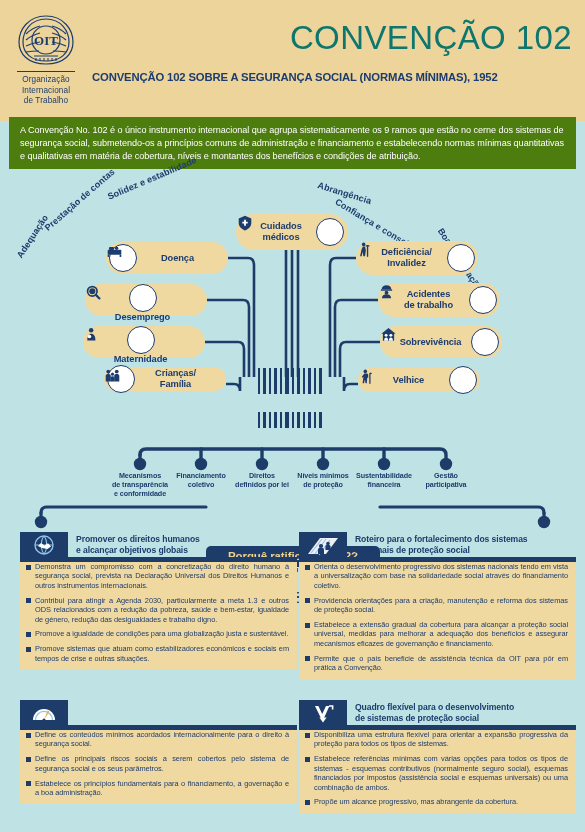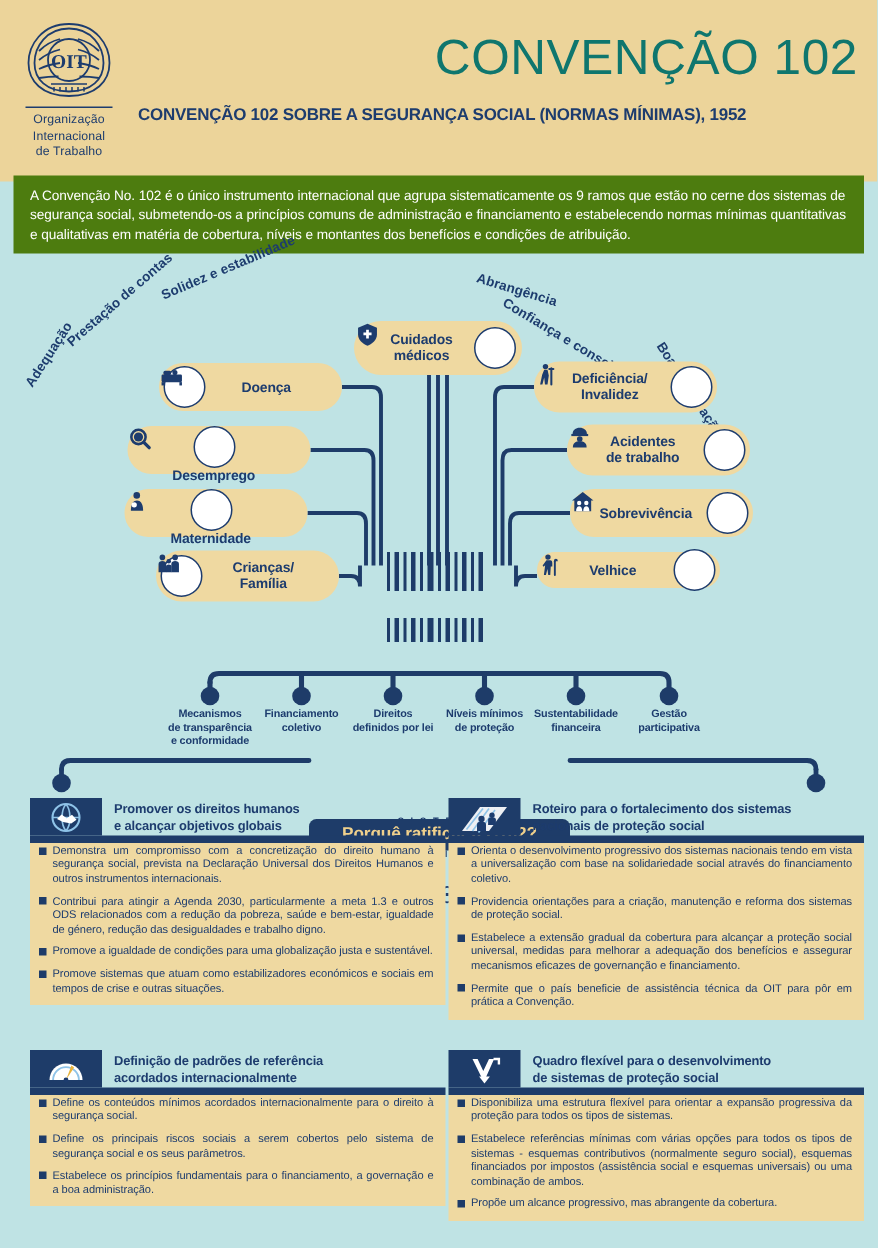--- a/index.html
+++ b/index.html
@@ -260,21 +260,21 @@
       <div class="ico">
         <svg viewBox="0 0 20 20" width="17" height="17">
           <circle cx="9.6" cy="5" r="2.6" fill="#1d3c6e"></circle>
           <path d="M5 17 C5 11.5 7 9 9.8 9 C12.6 9 14.6 11.5 14.6 17 Z" fill="#1d3c6e"></path>
           <circle cx="7.6" cy="12.4" r="2.1" fill="#ffffff"></circle>
         </svg>
       </div>
       <div class="lbl">Maternidade</div>
     </div>
 
-    <div class="node" style="left:104px;top:195px;width:122px;height:34px;padding:0 10px 0 3px;">
+    <div class="node" style="left:104px;top:195px;width:122px;height:24px;padding:0 10px 0 3px;">
       <div class="ico">
         <svg viewBox="0 0 20 20" width="17" height="17">
           <circle cx="5" cy="5.4" r="2.2" fill="#1d3c6e"></circle>
           <circle cx="15" cy="5.4" r="2.2" fill="#1d3c6e"></circle>
           <circle cx="10" cy="8.4" r="1.8" fill="#1d3c6e"></circle>
           <path d="M2 17 V10.5 C2 9 3.4 8.3 5 8.3 C6.6 8.3 8 9 8 10.5 V17 Z" fill="#1d3c6e"></path>
           <path d="M12 17 V10.5 C12 9 13.4 8.3 15 8.3 C16.6 8.3 18 9 18 10.5 V17 Z" fill="#1d3c6e"></path>
           <path d="M7.8 17 V12.8 C7.8 11.6 8.8 11 10 11 C11.2 11 12.2 11.6 12.2 12.8 V17 Z" fill="#1d3c6e"></path>
         </svg>
       </div>
@@ -464,24 +464,20 @@
     <div class="card-head">
       <div class="card-icon">
         <svg viewBox="0 0 30 22" width="30" height="22">
           <path d="M4 18 A11 11 0 0 1 26 18 Z" fill="#ffffff"></path>
           <path d="M6.4 18 A8.6 8.6 0 0 1 23.6 18" fill="none" stroke="#8fc3e8" stroke-width="1.3"></path>
           <path d="M15 18 L18.6 8.4 L20.4 9.6 Z" fill="#e9b33a"></path>
           <circle cx="15" cy="18" r="1.6" fill="#1d3c6e"></circle>
         </svg>
       </div>
       <div class="card-bar"></div>
-      <div class="htxt">
-        <div>Definição de padrões de referência</div>
-        <div>acordados internacionalmente</div>
-      </div>
     </div>
     <div class="card-body">
       <div class="bullet">
         <div class="bsq"></div>
         <div class="btxt">Define os conteúdos mínimos acordados internacionalmente para o direito à segurança social.</div>
       </div>
       <div class="bullet">
         <div class="bsq"></div>
         <div class="btxt">Define os principais riscos sociais a serem cobertos pelo sistema de segurança social e os seus parâmetros.</div>
       </div>

